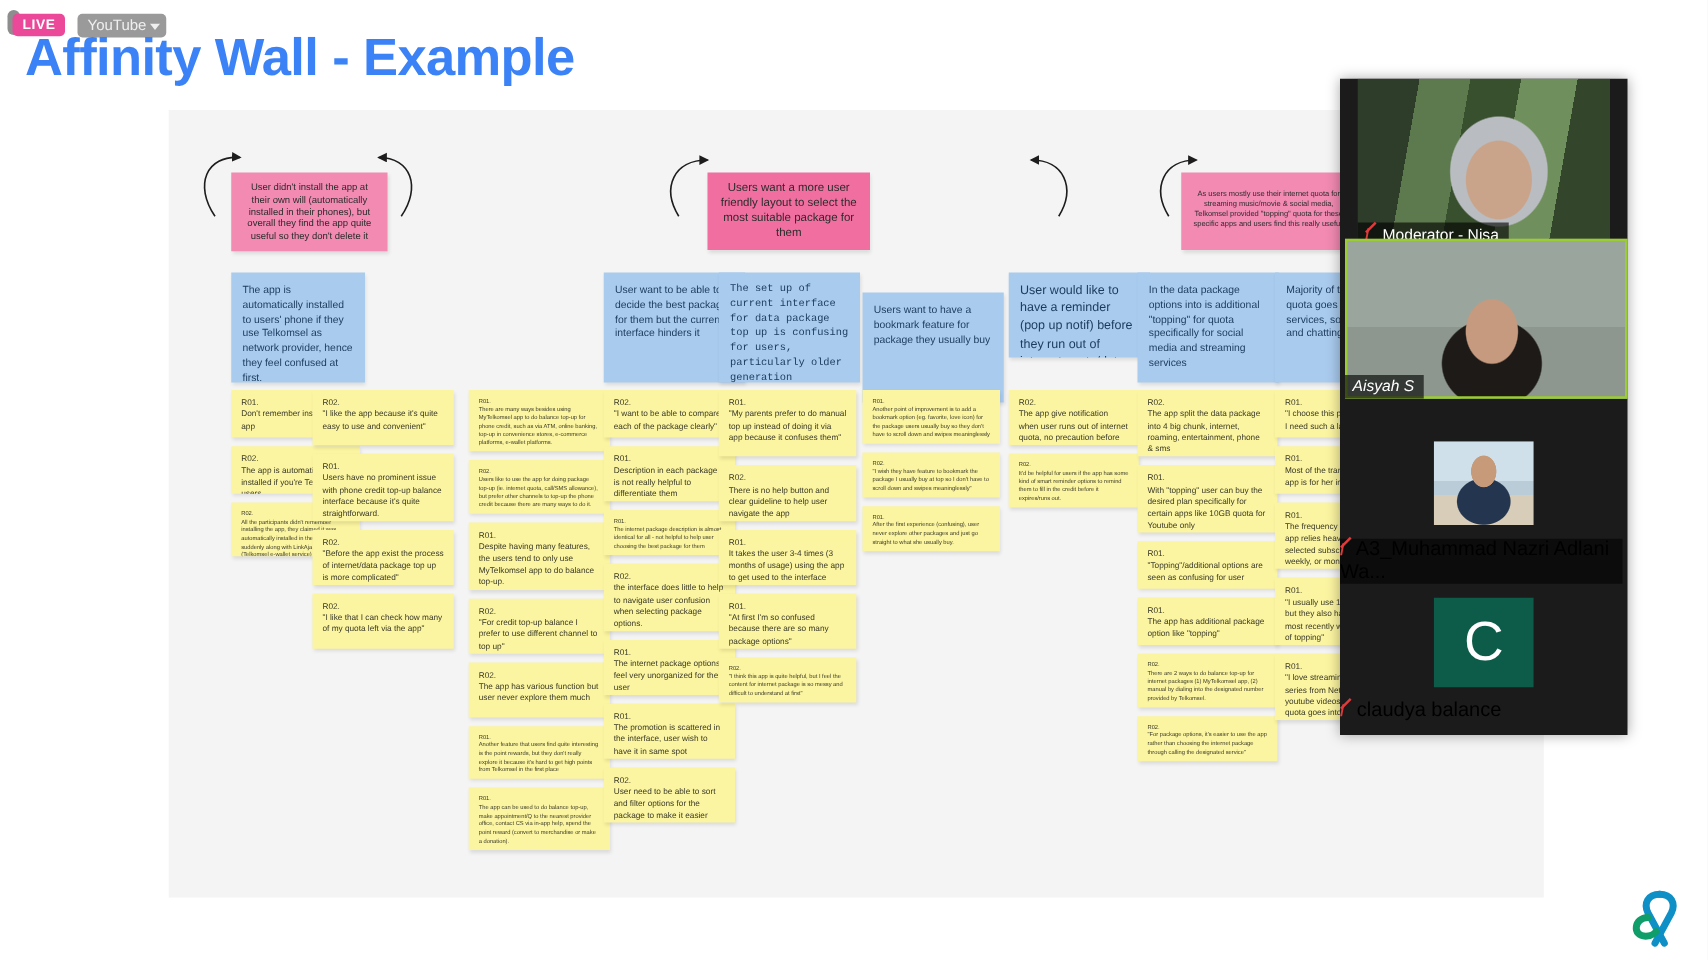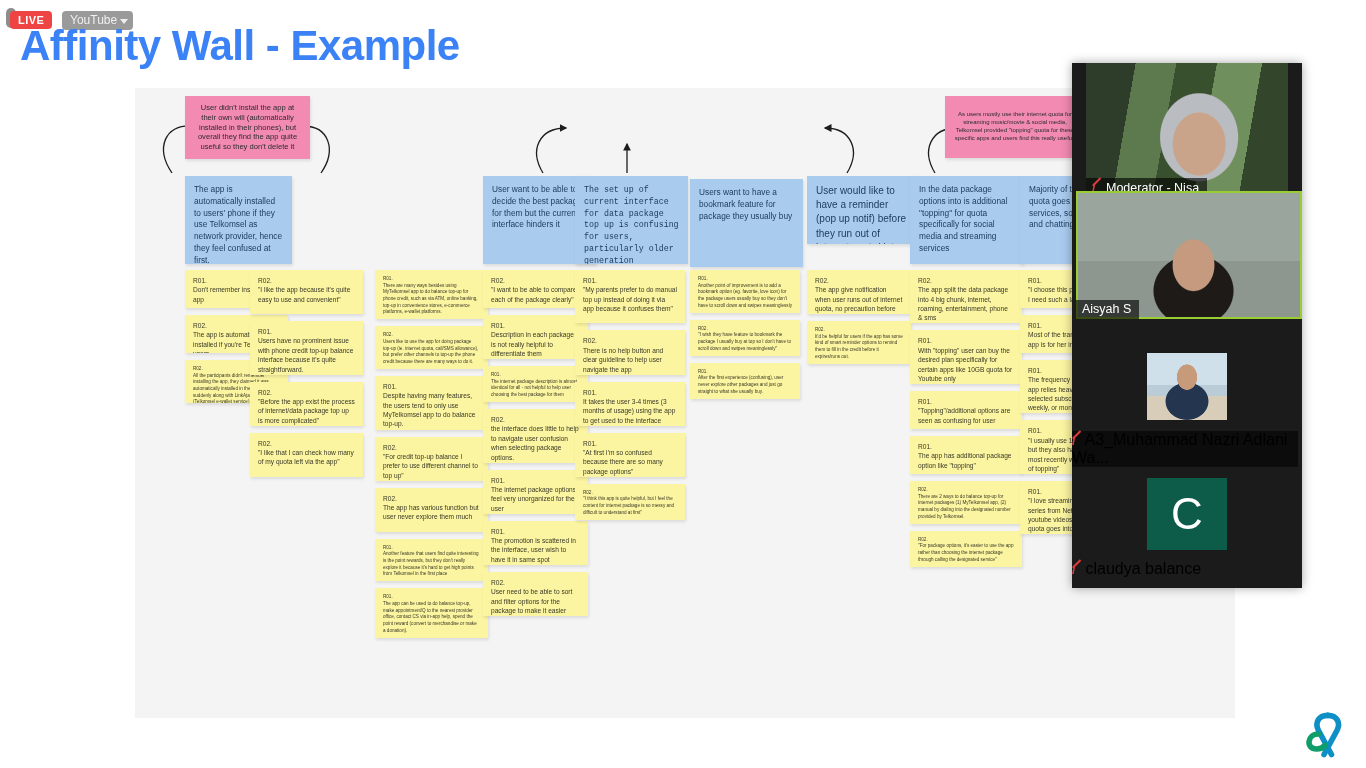--- a/index.html
+++ b/index.html
@@ -3,21 +3,21 @@
 <meta charset="utf-8">
 <style>
   html,body{margin:0;padding:0;}
   body{
     width:1366px;height:768px;overflow:hidden;background:#ffffff;
     font-family:"Liberation Sans", sans-serif;position:relative;
   }
   
   #topbar{position:absolute;left:0;top:0;width:1366px;height:36px;}
   .live-badge{
-    position:absolute;left:10px;top:11px;background:#ef4444;color:#fff;
+    position:absolute;left:10px;top:11px;background:#ec4899;color:#fff;
     font-size:11px;font-weight:bold;letter-spacing:.5px;
     padding:2px 8px;border-radius:4px;line-height:14px;
   }
   .live-wrap{position:absolute;left:6px;top:8px;background:#8d8d8d;border-radius:5px;
     padding:3px 5px;height:20px;box-sizing:border-box;}
   .yt-btn{
     position:absolute;left:62px;top:11px;background:#9a9a9a;color:#efefef;
     font-size:12px;padding:2px 16px 2px 8px;border-radius:4px;line-height:15px;
   }
   .yt-caret{position:absolute;right:5px;top:8px;width:0;height:0;
@@ -26,21 +26,21 @@
   #page-title{
     position:absolute;left:20px;top:22px;font-size:42px;font-weight:bold;
     color:#3b82f6;letter-spacing:-.5px;white-space:nowrap;
   }
   
   #board{
     position:absolute;left:135px;top:88px;width:1100px;height:630px;
     background:#f4f4f4;
   }
   .note{position:absolute;box-sizing:border-box;
-    box-shadow:1px 2px 3px rgba(0,0,0,.10);overflow:hidden;}
+    box-shadow:1px 2px 3px rgba(0,0,0,.10);overflow:hidden;margin-top:42px;}
   .note .label{display:block;}
   .pink{background:#f28ab2;color:#2c2c2c;text-align:center;padding:8px 8px;}
   .blue{background:#a9cbee;color:#1b3a5c;padding:8px 9px;}
   .yellow{background:#fbf4a0;color:#3a3a28;padding:6px 8px;}
   .code{display:block;}
   
   #arrows{position:absolute;left:0;top:0;width:1100px;height:630px;pointer-events:none;}
   
   #videopanel{
     position:absolute;left:1072px;top:63px;width:230px;height:525px;
@@ -48,21 +48,21 @@
   }
   .tile{position:absolute;overflow:hidden;}
   .tile .name{
     position:absolute;left:0;bottom:0;background:rgba(0,0,0,.62);color:#fff;
     font-size:12.5px;padding:2px 8px 3px 6px;white-space:nowrap;
     display:flex;align-items:center;gap:5px;max-width:100%;box-sizing:border-box;
   }
   .mic-off{color:#e03b3b;font-size:13px;font-weight:bold;position:relative;display:inline-block;width:9px;}
   .mic-off:after{content:"";position:absolute;left:-1px;top:1px;width:11px;height:1.6px;
     background:#e03b3b;transform:rotate(-45deg);}
-  .speaking{outline:2px solid #9acd32;outline-offset:-2px;}
+  .speaking{outline:2px solid #9acd32;outline-offset:-2px;font-style:italic;}
   .avatar-initial{
     width:100%;height:100%;background:#0d5c4a;color:#fff;display:flex;
     align-items:center;justify-content:center;font-size:44px;
   }
   
   .cam1{background:
      radial-gradient(ellipse 42px 50px at 56% 60%, #caa48a 0 62%, rgba(0,0,0,0) 64%),
      radial-gradient(ellipse 55px 62px at 56% 55%, #b9bcc0 0 70%, rgba(0,0,0,0) 72%),
      linear-gradient(100deg,#2d3d2a 0 22%,#5d7a4e 22% 40%,#39502f 40% 58%,#6f8f5c 58% 78%,#33462b 78% 100%);}
   .cam2{background:
@@ -157,20 +157,23 @@
       <span class="label">The app has various function but user never explore them much</span>
     </div>
     <div class="note yellow" style="left: 240px; top: 450.75px; width: 113px; height: 42.68px; font-size: 4.6px; line-height: 1.45;">
       <span class="code">R01.</span>
       <span class="label">Another feature that users find quite interesting is the point rewards, but they don't really explore it because it's hard to get high points from Telkomsel in the first place</span>
     </div>
     <div class="note yellow" style="left: 240px; top: 500.43px; width: 113px; height: 49.35px; font-size: 4.6px; line-height: 1.45;">
       <span class="code">R01.</span>
       <span class="label">The app can be used to do balance top-up, make appointment/Q to the nearest provider office, contact CS via in-app help, spend the point reward (convert to merchandise or make a donation).</span>
     </div>
+    <div class="note pink" style="left: 431px; top: 8px; width: 130px; height: 62px; font-size: 9.2px; line-height: 1.3; display: flex; align-items: center; justify-content: center; background: rgb(240, 111, 160);">
+      <span>Users want a more user friendly layout to select the most suitable package for them</span>
+    </div>
     <div class="note blue" style="left: 348px; top: 88px; width: 113px; height: 88px; font-size: 8.3px; line-height: 1.42;"><span>User want to be able to decide the best package for them but the current interface hinders it</span></div>
     <div class="note yellow" style="left: 348px; top: 182px; width: 105px; height: 38px; font-size: 6.6px; line-height: 1.42;">
       <span class="code">R02.</span>
       <span class="label">"I want to be able to compare each of the package clearly"</span>
     </div>
     <div class="note yellow" style="left: 348px; top: 227px; width: 105px; height: 44.116px; font-size: 6.6px; line-height: 1.42;">
       <span class="code">R01.</span>
       <span class="label">Description in each package is not really helpful to differentiate them</span>
     </div>
     <div class="note yellow" style="left: 348px; top: 278.116px; width: 105px; height: 36.01px; font-size: 4.6px; line-height: 1.45;">
@@ -207,21 +210,21 @@
       <span class="label">It takes the user 3-4 times (3 months of usage) using the app to get used to the interface</span>
     </div>
     <div class="note yellow" style="left: 440px; top: 344.72px; width: 110px; height: 44.116px; font-size: 6.6px; line-height: 1.42;">
       <span class="code">R01.</span>
       <span class="label">"At first I'm so confused because there are so many package options"</span>
     </div>
     <div class="note yellow" style="left: 440px; top: 395.836px; width: 110px; height: 36.01px; font-size: 4.6px; line-height: 1.45;">
       <span class="code">R02.</span>
       <span class="label">"I think this app is quite helpful, but I feel the content for internet package is so messy and difficult to understand at first"</span>
     </div>
-    <div class="note blue" style="left: 555px; top: 91px; width: 113px; height: 88px; font-size: 8.3px; line-height: 1.42;"><span>Users want to have a bookmark feature for package they usually buy</span></div>
+    <div class="note blue" style="left: 555px; top: 104px; width: 113px; height: 88px; font-size: 8.3px; line-height: 1.42;"><span>Users want to have a bookmark feature for package they usually buy</span></div>
     <div class="note yellow" style="left: 555px; top: 182px; width: 110px; height: 42.68px; font-size: 4.6px; line-height: 1.45;">
       <span class="code">R01.</span>
       <span class="label">Another point of improvement is to add a bookmark option (eg. favorite, love icon) for the package users usually buy so they don't have to scroll down and swipes meaninglessly</span>
     </div>
     <div class="note yellow" style="left: 555px; top: 231.68px; width: 110px; height: 36.01px; font-size: 4.6px; line-height: 1.45;">
       <span class="code">R02.</span>
       <span class="label">"I wish they have feature to bookmark the package I usually buy at top so I don't have to scroll down and swipes meaninglessly"</span>
     </div>
     <div class="note yellow" style="left: 555px; top: 274.69px; width: 110px; height: 36.01px; font-size: 4.6px; line-height: 1.45;">
       <span class="code">R01.</span>

